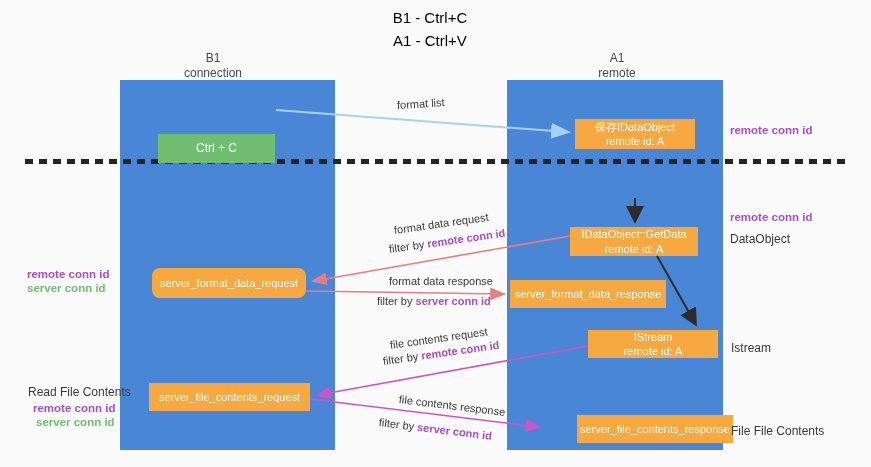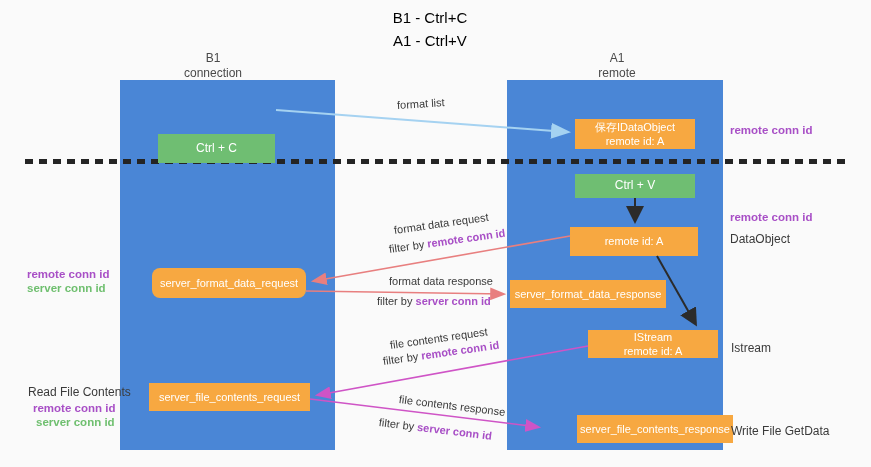--- a/index.html
+++ b/index.html
@@ -64,25 +64,23 @@
 
   <div class="box green" style="left:158px;top:94px;width:117px;height:29px;margin-top:40px;">
     <span>Ctrl + C</span>
   </div>
 
   <div class="box orange" style="left:575px;top:119px;width:120px;height:30px;">
     <span>保存IDataObject</span>
     <span>remote id: A</span>
   </div>
 
-  <div class="box green" style="left:575px;top:174px;width:120px;height:24px;">
-    <span>Ctrl + V</span>
-  </div>
 
   <div class="box orange" style="left:570px;top:227px;width:128px;height:29px;">
+    <span>IDataObject::GetData</span>
     <span>remote id: A</span>
   </div>
 
   <div class="box orange" style="left:152px;top:268px;width:154px;height:30px;border-radius:8px;">
     <span>server_format_data_request</span>
   </div>
 
   <div class="box orange" style="left:510px;top:280px;width:156px;height:28px;">
     <span>server_format_data_response</span>
   </div>
@@ -97,21 +95,21 @@
   </div>
 
   <div class="box orange" style="left:577px;top:415px;width:156px;height:28px;">
     <span>server_file_contents_response</span>
   </div>
 
   <div class="mlabel sm purple" style="left:730px;top:124px;">remote conn id</div>
   <div class="mlabel sm purple" style="left:730px;top:211px;">remote conn id</div>
   <div class="mlabel" style="left:730px;top:232px;">DataObject</div>
   <div class="mlabel" style="left:731px;top:341px;">Istream</div>
-  <div class="mlabel" style="left:731px;top:424px;">Write File GetData</div>
+  <div class="mlabel" style="left:731px;top:424px;">File File Contents</div>
 
   <div class="mlabel sm purple" style="left:27px;top:268px;">remote conn id</div>
   <div class="mlabel sm greentxt" style="left:27px;top:282px;">server conn id</div>
   <div class="mlabel" style="left:28px;top:385px;">Read File Contents</div>
   <div class="mlabel sm purple" style="left:33px;top:402px;">remote conn id</div>
   <div class="mlabel sm greentxt" style="left:36px;top:416px;">server conn id</div>
 
   <div class="alabel rblue" style="left:397px;top:99px;">format list</div>
 
   <div class="alabel rneg" style="left:394px;top:224px;">format data request</div>

